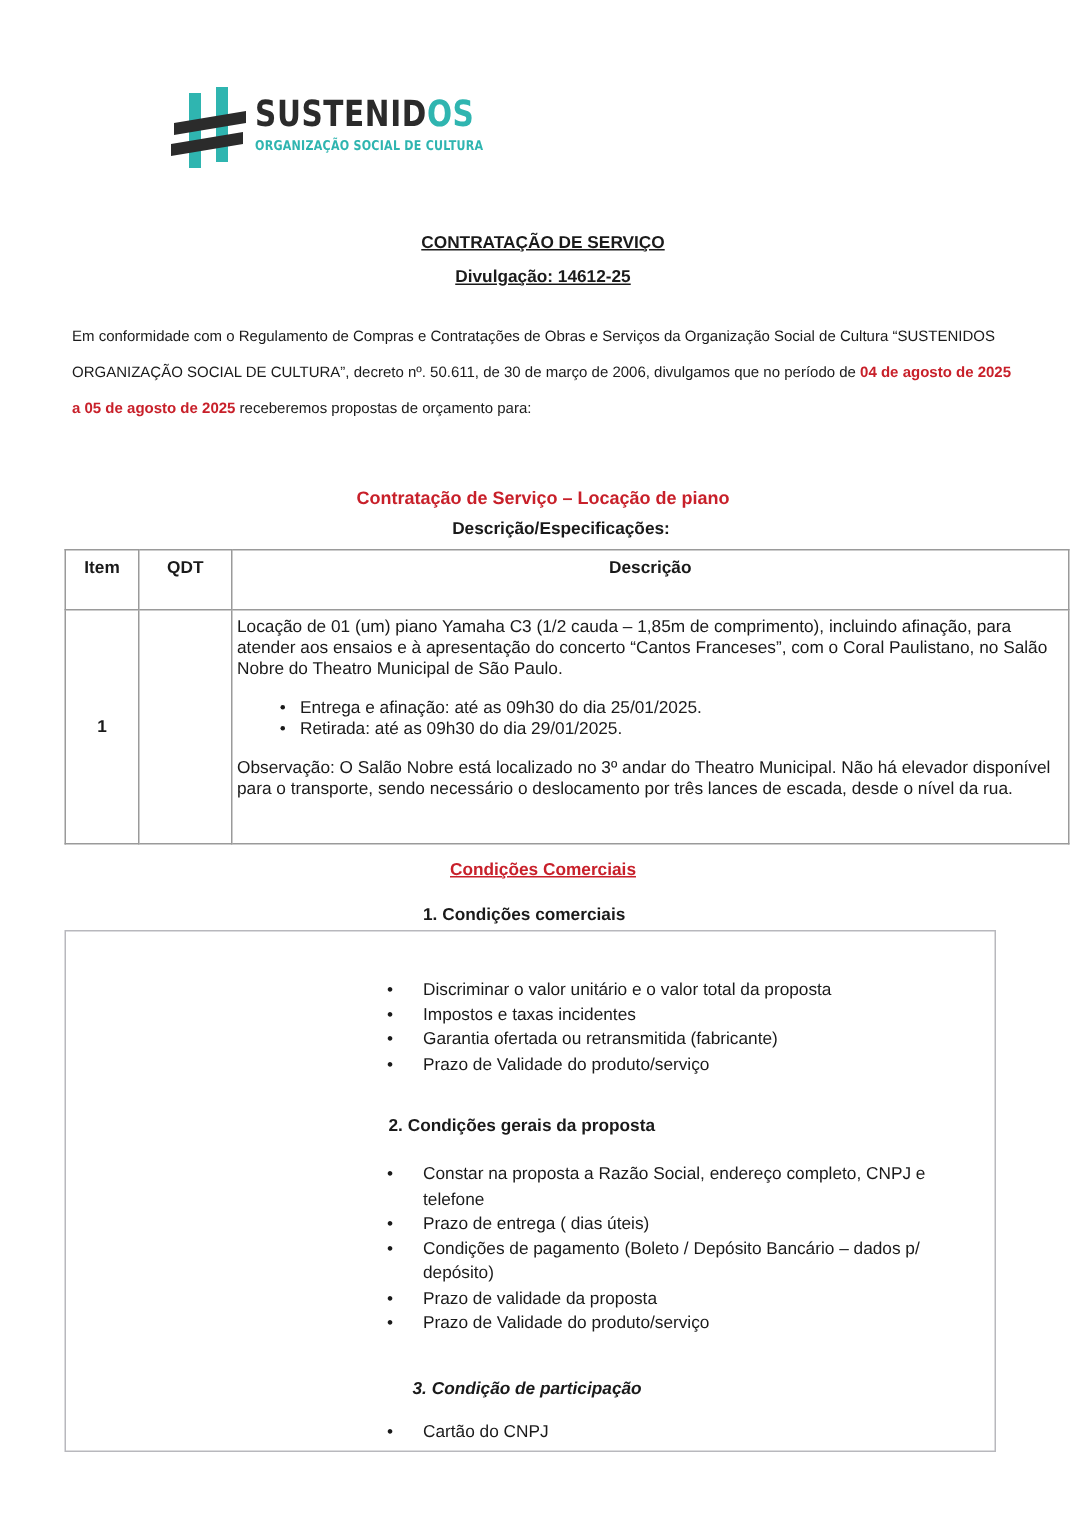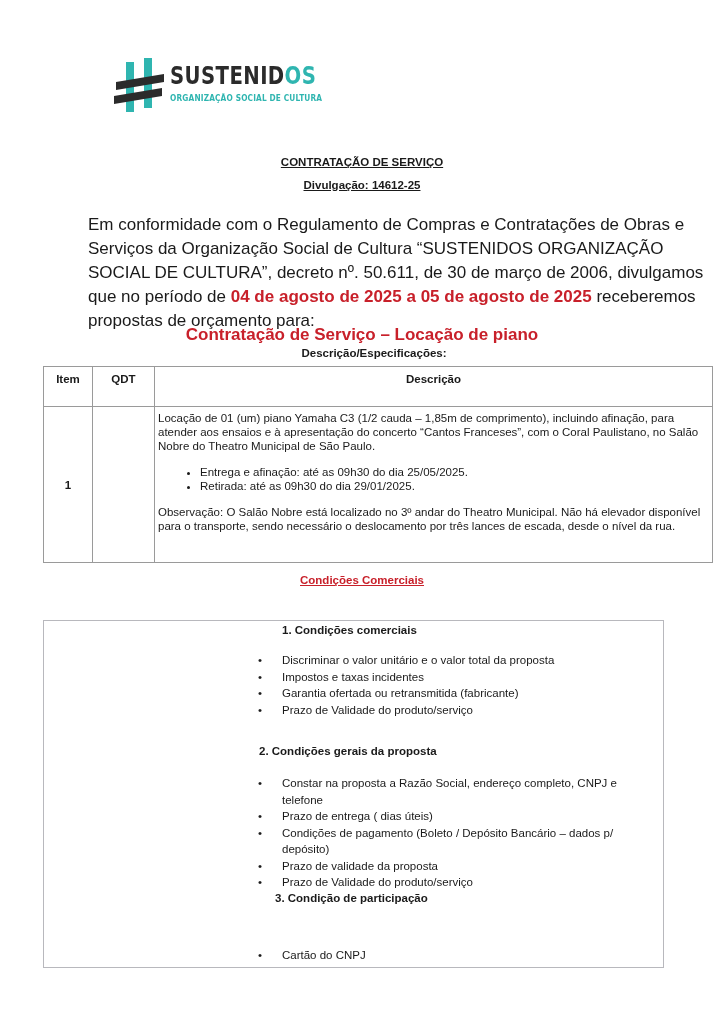--- a/index.html
+++ b/index.html
@@ -11,23 +11,23 @@
   .logo-word { position: absolute; left: 58px; top: 4px; font-family: "DejaVu Sans", sans-serif;
                font-weight: bold; font-size: 24px; letter-spacing: 0.5px; color: #2b2b2b;
                transform: scaleX(0.82); transform-origin: left top; white-space: nowrap; }
   .logo-word .accent { color: #2fb5b0; }
   .logo-sub { position: absolute; left: 58px; top: 35px; font-family: "DejaVu Sans", sans-serif;
               font-weight: bold; font-size: 9px; color: #2fb5b0; transform: scaleX(0.82);
               transform-origin: left top; white-space: nowrap; letter-spacing: 0.2px; }
 
   .title { left: 0; width: 724px; text-align: center; font-weight: bold; font-size: 11.5px;
            text-decoration: underline; }
-  .para { left: 48px; width: 630px; font-size: 17px; line-height: 24px; margin-left: 40px; }
+  .para { left: 48px; width: 630px; font-size: 10px; line-height: 24px; }
   .para .red { color: #c8202a; font-weight: bold; }
-  .red-heading { left: 0; width: 724px; text-align: center; color: #c8202a; font-weight: bold; font-size: 17px; }
+  .red-heading { left: 0; width: 724px; text-align: center; color: #c8202a; font-weight: bold; font-size: 12px; }
   .spec-heading { left: 12px; width: 724px; text-align: center; font-weight: bold; font-size: 11.5px; }
 
   table.spec { position: absolute; left: 43px; top: 366px; width: 670px; border-collapse: collapse;
                font-size: 11.5px; }
   table.spec td, table.spec th { border: 1px solid #9a9a9a; vertical-align: top; }
   table.spec th { height: 32px; font-weight: bold; text-align: center; vertical-align: top; padding-top: 6px; }
   table.spec td.item { text-align: center; vertical-align: middle; font-weight: bold; }
   table.spec td.desc { padding: 4px 4px 4px 3px; line-height: 14px; }
   table.spec tr.body-row { height: 156px; }
   .desc ul { margin: 12px 0 12px 0; padding-left: 42px; }
@@ -69,46 +69,46 @@
     <th style="width:46px;">Item</th>
     <th style="width:59px;">QDT</th>
     <th>Descrição</th>
   </tr>
   <tr class="body-row">
     <td class="item">1</td>
     <td></td>
     <td class="desc">
       <div>Locação de 01 (um) piano Yamaha C3 (1/2 cauda – 1,85m de comprimento), incluindo afinação, para atender aos ensaios e à apresentação do concerto “Cantos Franceses”, com o Coral Paulistano, no Salão Nobre do Theatro Municipal de São Paulo.</div>
       <ul>
-        <li>Entrega e afinação: até as 09h30 do dia 25/05/2025.</li>
+        <li>Entrega e afinação: até as 09h30 do dia 25/01/2025.</li>
         <li>Retirada: até as 09h30 do dia 29/01/2025.</li>
       </ul>
       <div>Observação: O Salão Nobre está localizado no 3º andar do Theatro Municipal. Não há elevador disponível para o transporte, sendo necessário o deslocamento por três lances de escada, desde o nível da rua.</div>
     </td>
   </tr>
 </tbody>
   </table>
 
 <div class="abs cond-heading" style="top:574px;">Condições Comerciais</div>
 
 <div class="abs cond-box"></div>
 
-<div class="abs sec-title" style="left:282px; top:624px;">1. Condições comerciais</div>
+<div class="abs sec-title" style="left:282px; top:604px;">1. Condições comerciais</div>
 <ul class="cond" style="left:258px; top:652px; width:400px;">
   <li>Discriminar o valor unitário e o valor total da proposta</li>
   <li>Impostos e taxas incidentes</li>
   <li>Garantia ofertada ou retransmitida (fabricante)</li>
   <li>Prazo de Validade do produto/serviço</li>
 </ul>
 
 <div class="abs sec-title" style="left:259px; top:745px;">2. Condições gerais da proposta</div>
 <ul class="cond" style="left:258px; top:775px; width:400px;">
   <li>Constar na proposta a Razão Social, endereço completo, CNPJ e telefone</li>
   <li>Prazo de entrega ( dias úteis)</li>
   <li>Condições de pagamento (Boleto / Depósito Bancário – dados p/ depósito)</li>
   <li>Prazo de validade da proposta</li>
   <li>Prazo de Validade do produto/serviço</li>
 </ul>
 
-<div class="abs sec-title" style="left:275px; top:892px;">3. Condição de participação</div>
+<div class="abs sec-title" style="left:275px; top:920px;font-style:italic;">3. Condição de participação</div>
 <ul class="cond" style="left:258px; top:947px; width:400px;">
   <li>Cartão do CNPJ</li>
 </ul>
 
 </body></html>

